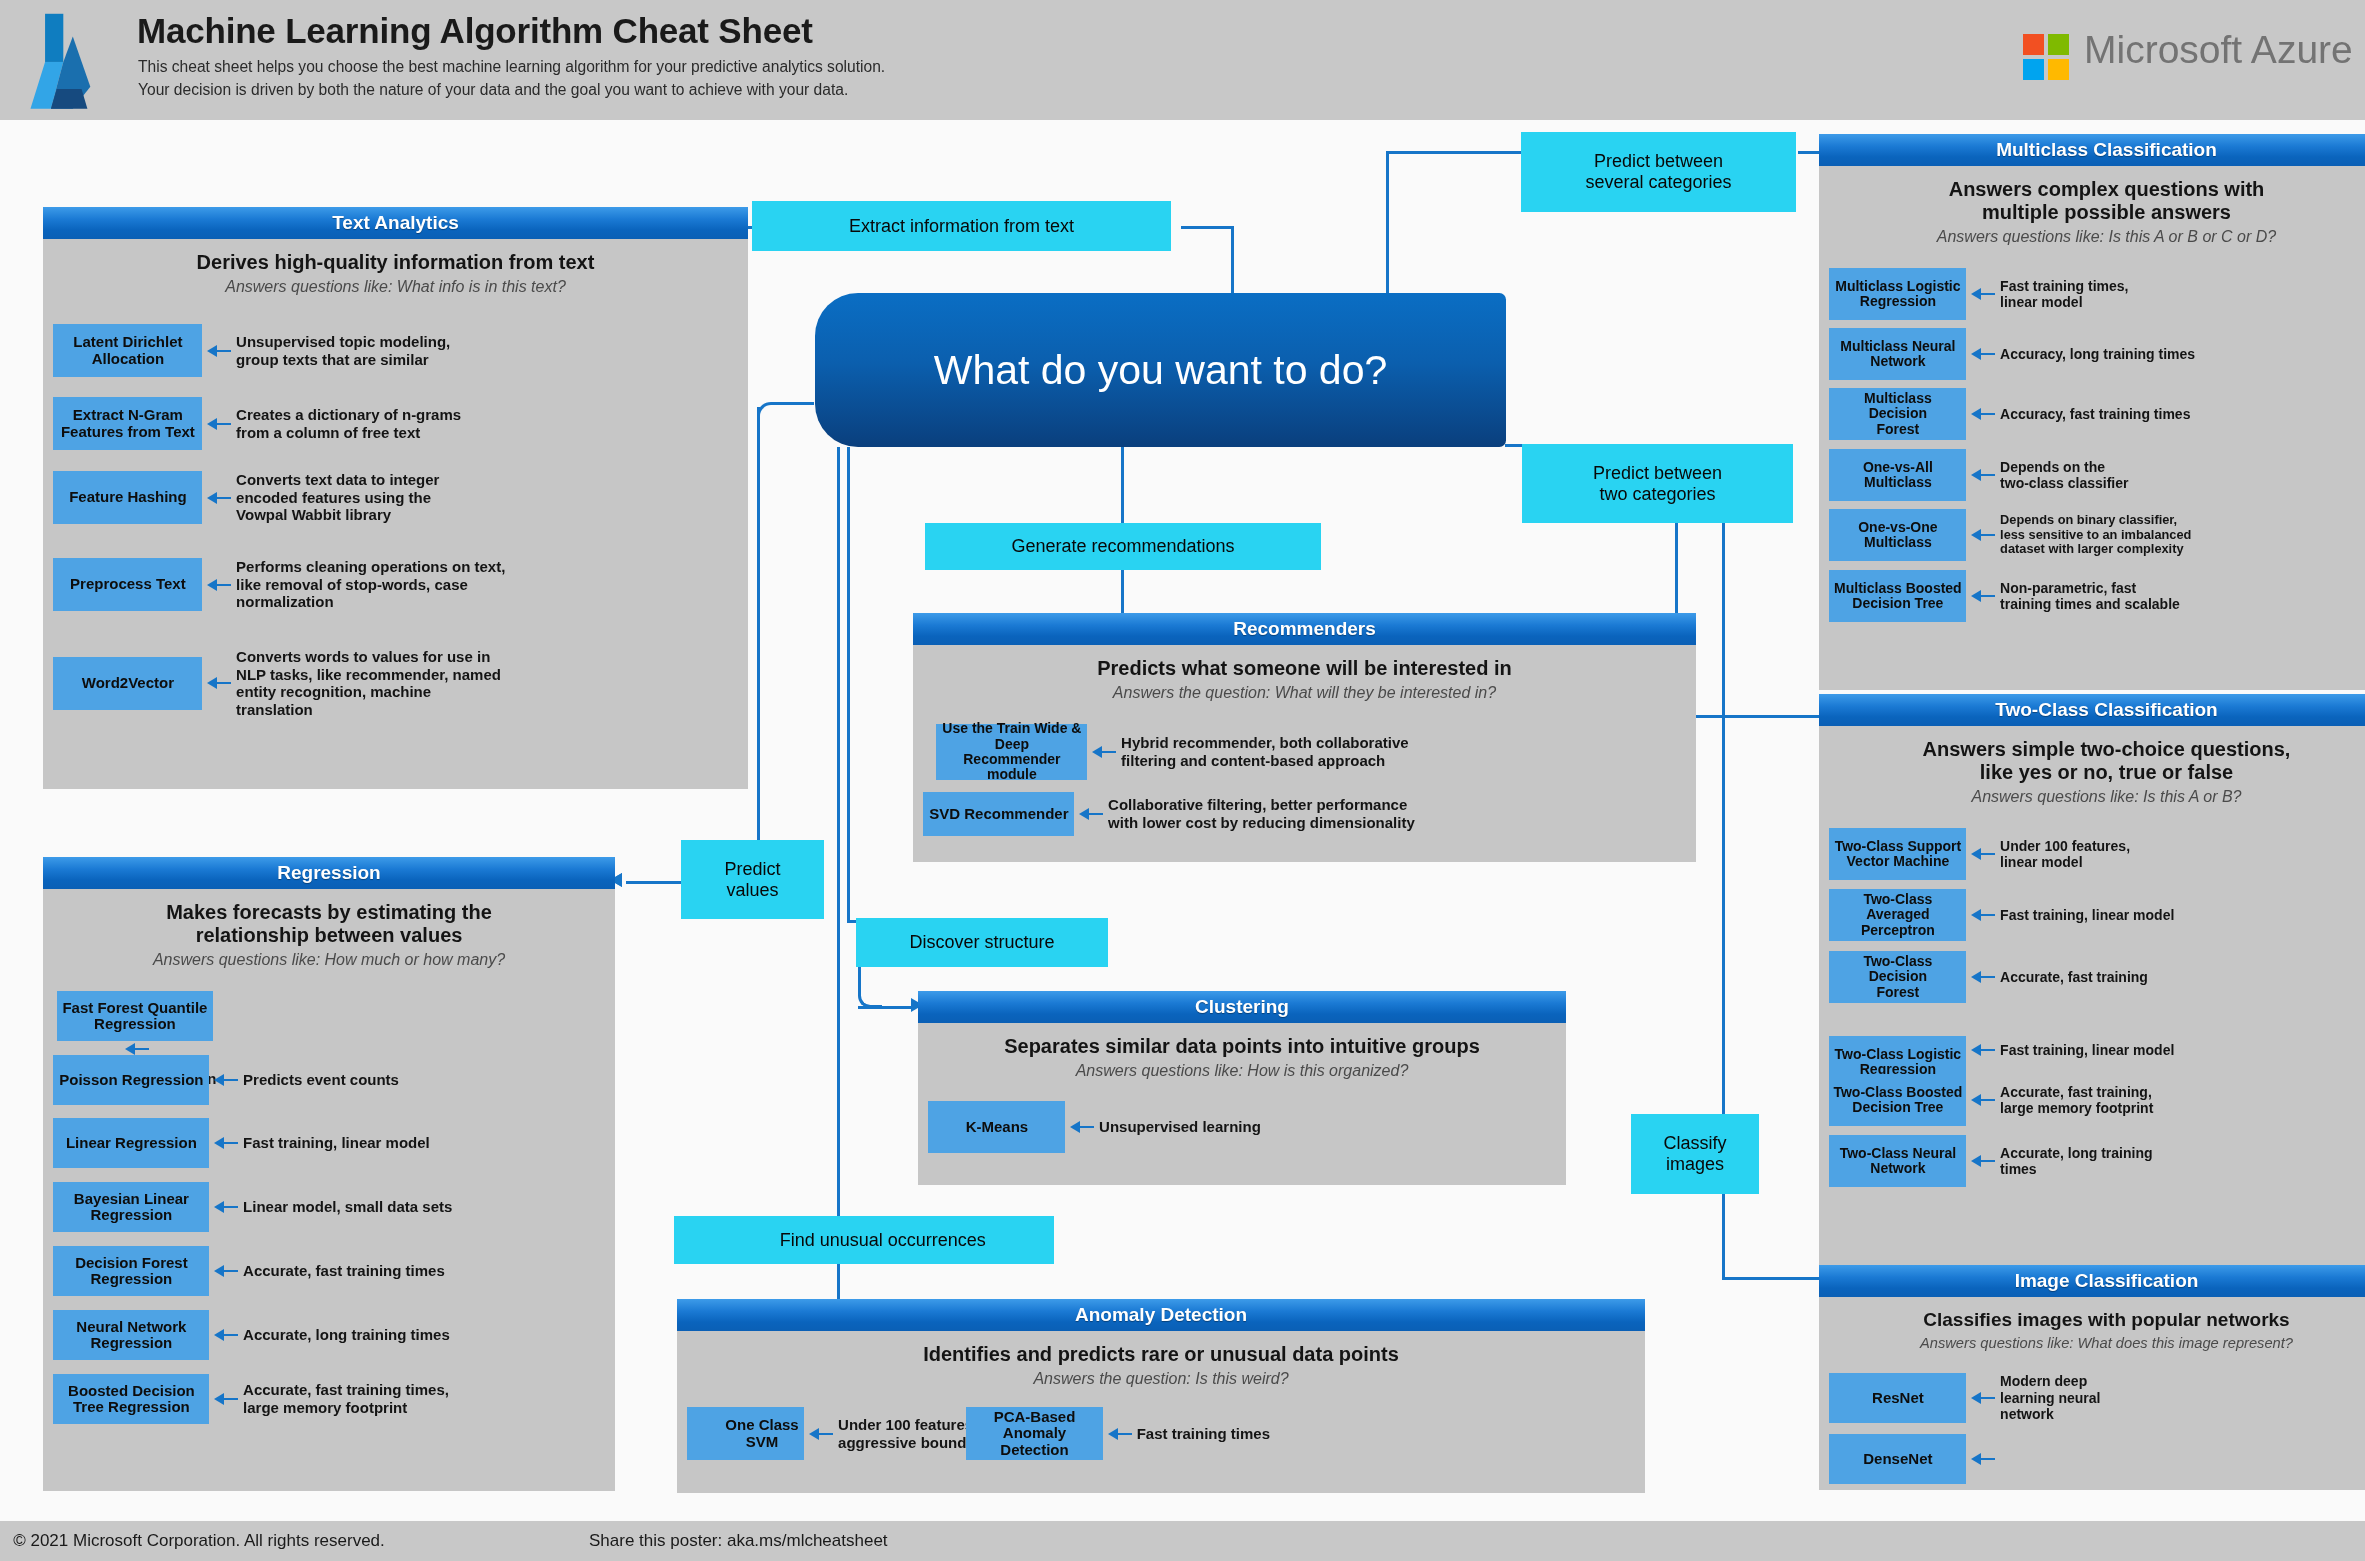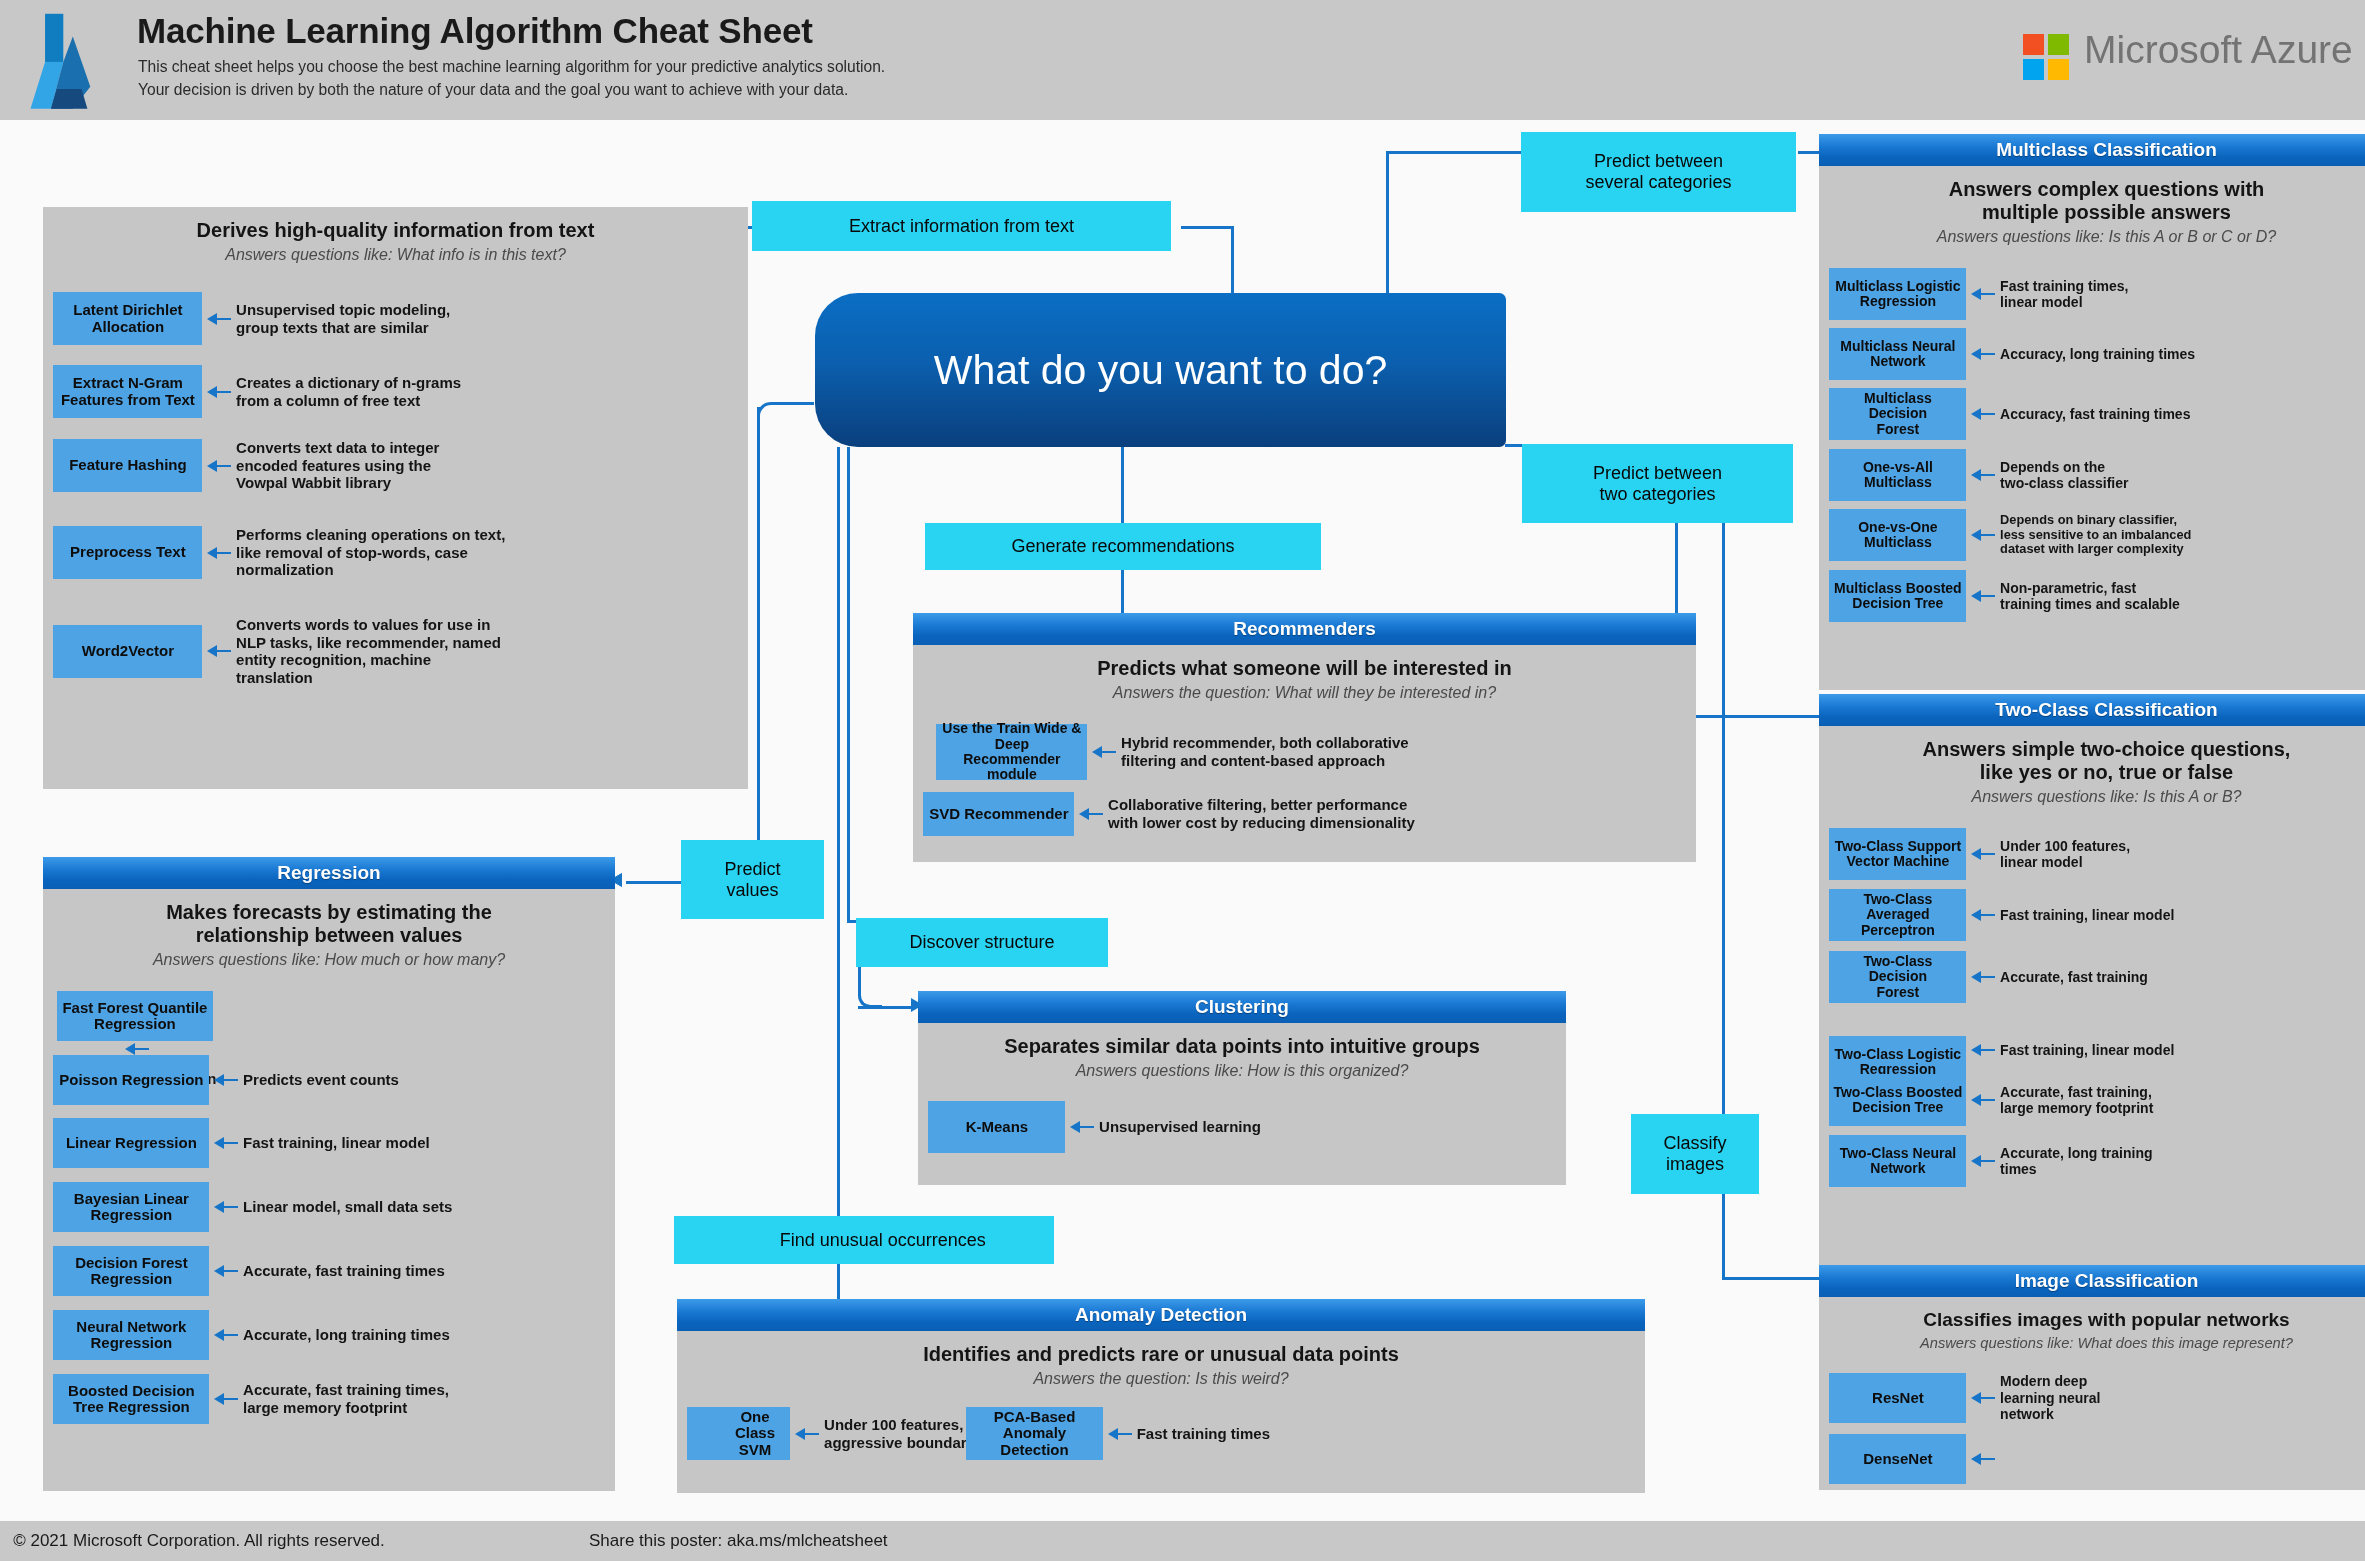--- a/index.html
+++ b/index.html
@@ -201,20 +201,21 @@
 values</div>
 
 <div class="decision" style="left:856px; top:918px; width:252px; height:49px; white-space:nowrap;">Discover structure</div>
 
 <div class="decision" style="left:674px; top:1216px; width:380px; height:48px; white-space:nowrap;padding-left:44px;">Find unusual occurrences</div>
 
 <div class="decision" style="left:1631px; top:1114px; width:128px; height:80px; white-space:pre-line;">Classify
 images</div>
 
 <div class="panel" style="left:43px; top:207px; width:705px; height:582px;">
+  <div class="panel-header">Text Analytics</div>
   <div class="panel-body">
     <div class="panel-tagline">Derives high-quality information from text</div>
     <div class="panel-question">Answers questions like: What info is in this text?</div>
 
     <div class="algo-row" style="left:10.4px; top:85px;">
       <div class="algo-box" style="width:149px; height:53px; white-space:pre-line;">Latent Dirichlet
 Allocation</div>
       <div class="algo-arrow"></div>
       <div class="algo-desc" style="white-space:pre-line;">Unsupervised topic modeling,
 group texts that are similar</div>
@@ -349,21 +350,21 @@
   </div>
 </div>
 
 <div class="panel" style="left:677px; top:1299px; width:968px; height:194px;">
   <div class="panel-header">Anomaly Detection</div>
   <div class="panel-body">
     <div class="panel-tagline">Identifies and predicts rare or unusual data points</div>
     <div class="panel-question">Answers the question: Is this weird?</div>
 
     <div class="algo-row" style="left:10.4px; top:76px;">
-      <div class="algo-box" style="width:103px; height:53px;padding-left:36px;">One Class SVM</div>
+      <div class="algo-box" style="width:117px; height:53px;padding-left:36px;">One Class SVM</div>
       <div class="algo-arrow"></div>
       <div class="algo-desc" style="white-space:pre-line;">Under 100 features,
 aggressive boundary</div>
     </div>
 
     <div class="algo-row" style="left:289px; top:76px;">
       <div class="algo-box" style="width:137px; height:53px; white-space:pre-line;">PCA-Based Anomaly
 Detection</div>
       <div class="algo-arrow"></div>
       <div class="algo-desc" style="white-space:pre-line;">Fast training times</div>

